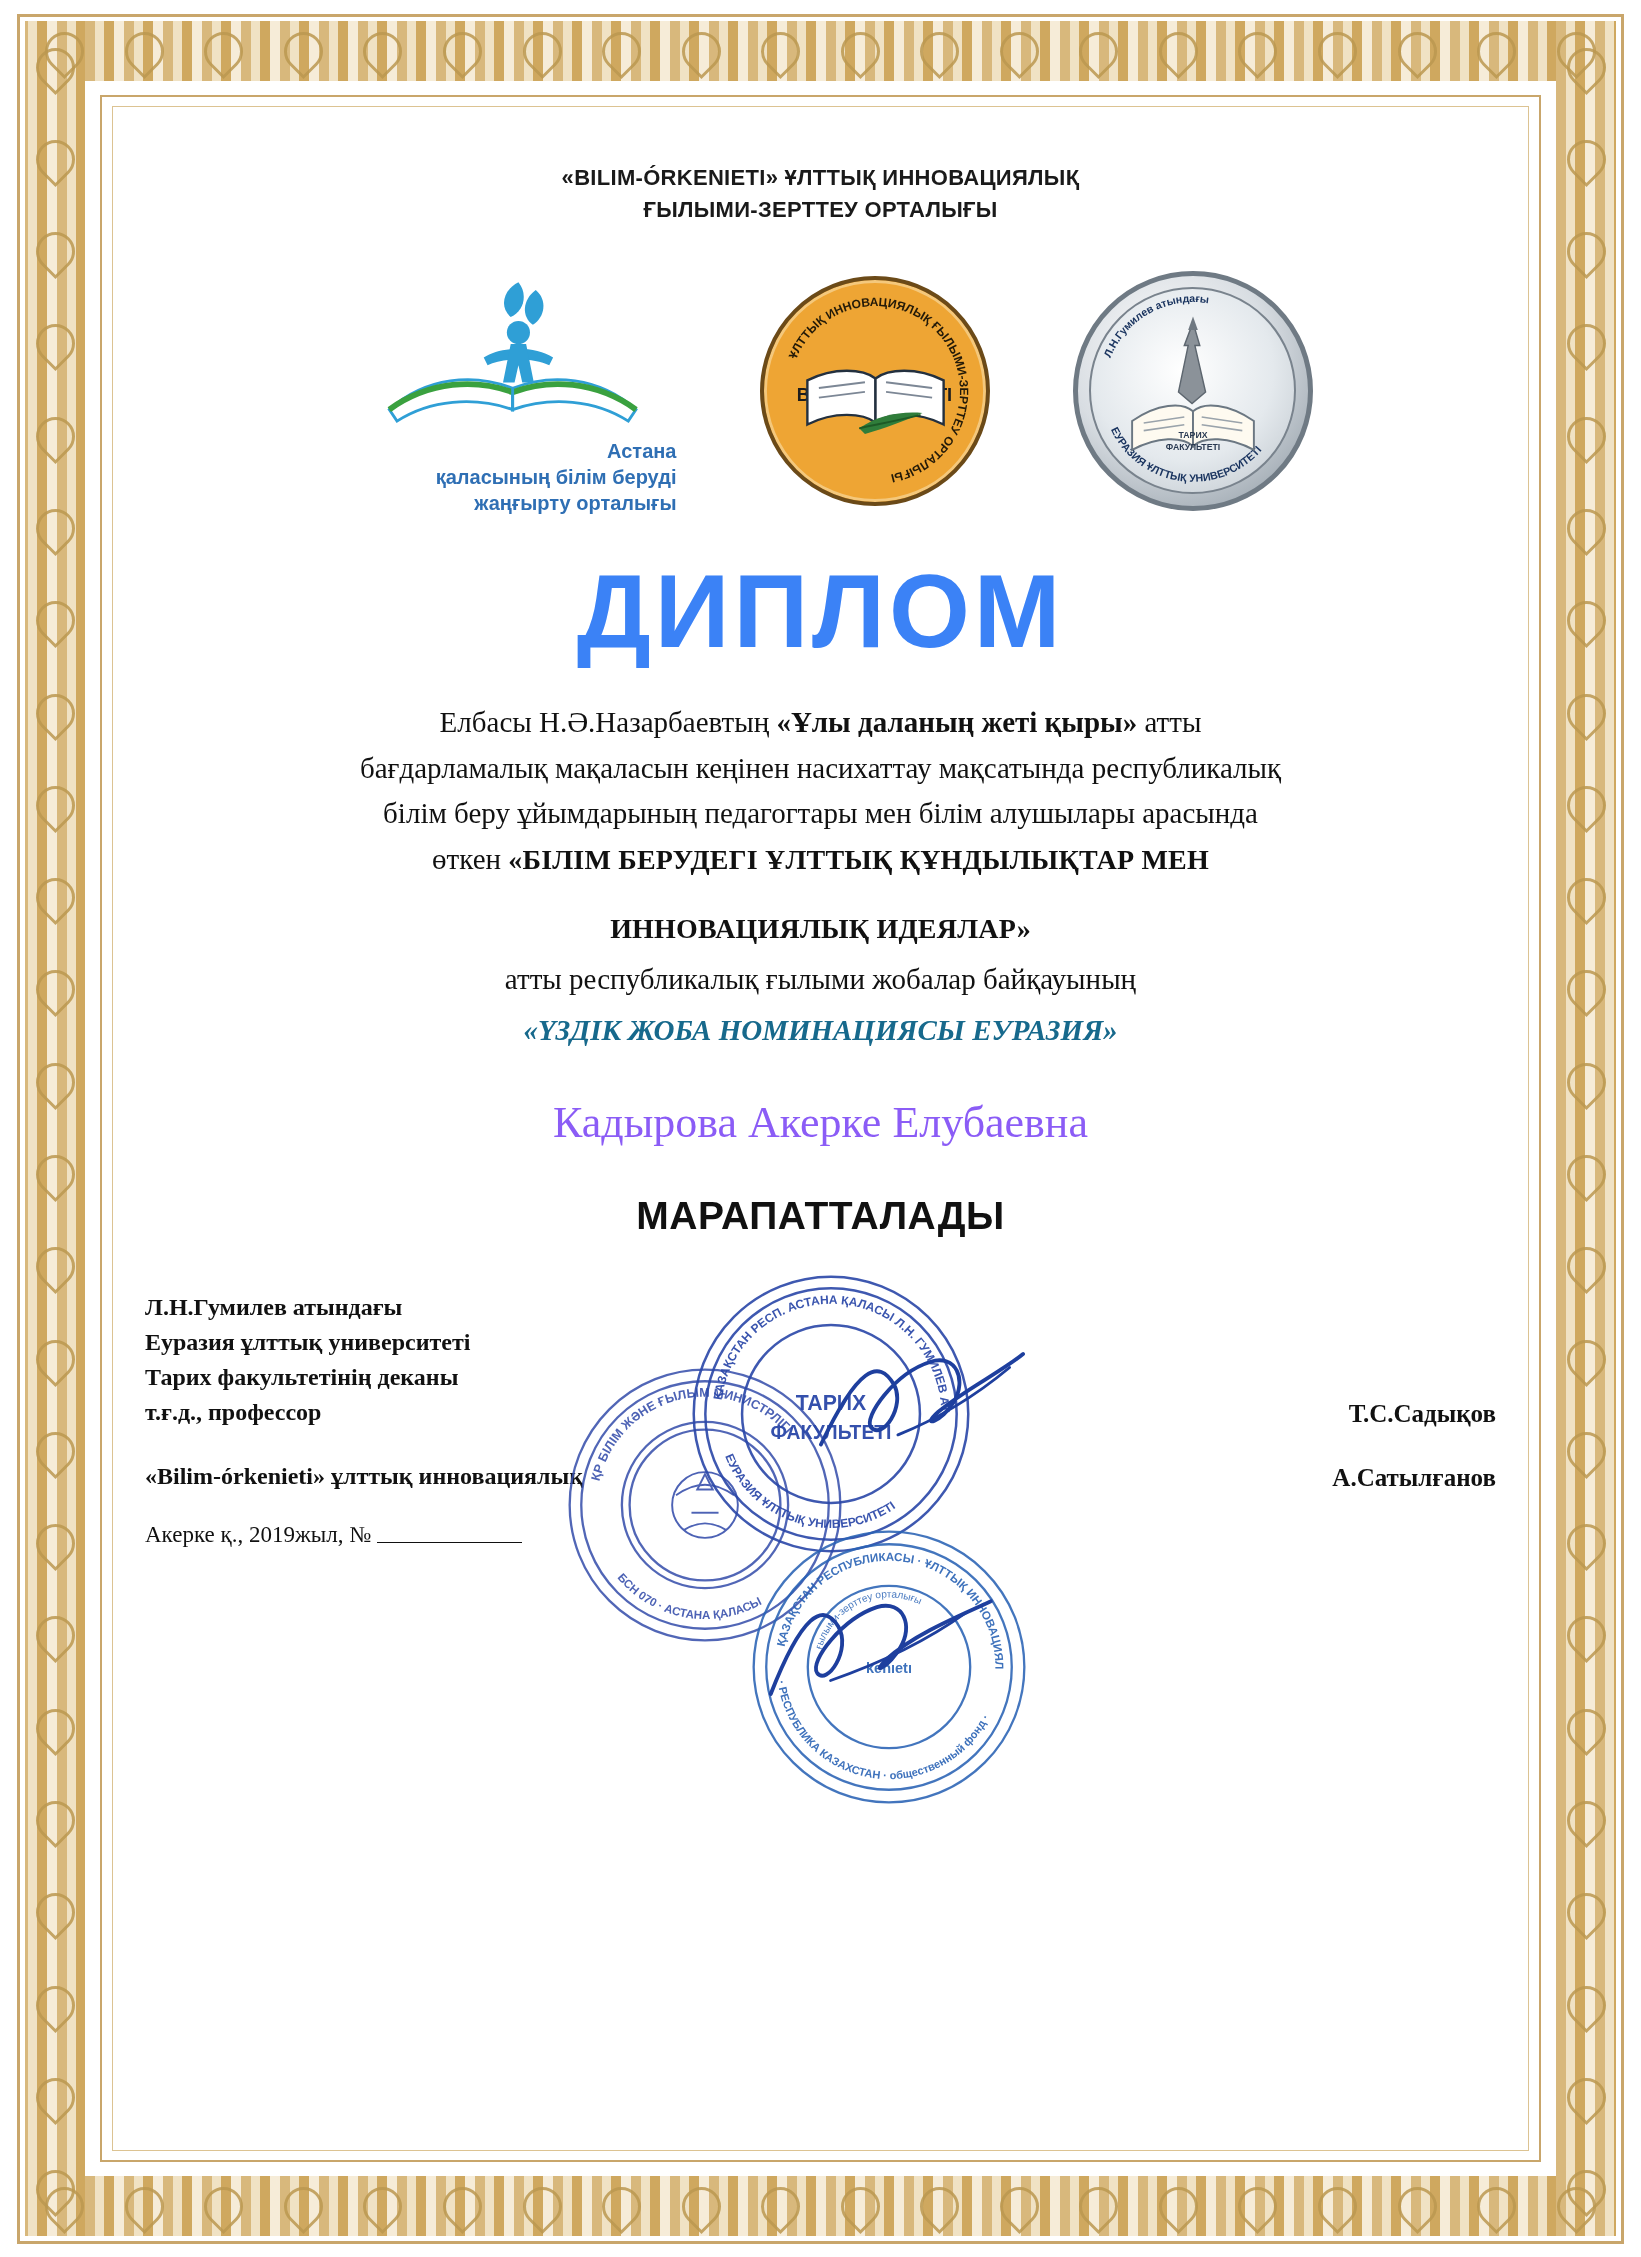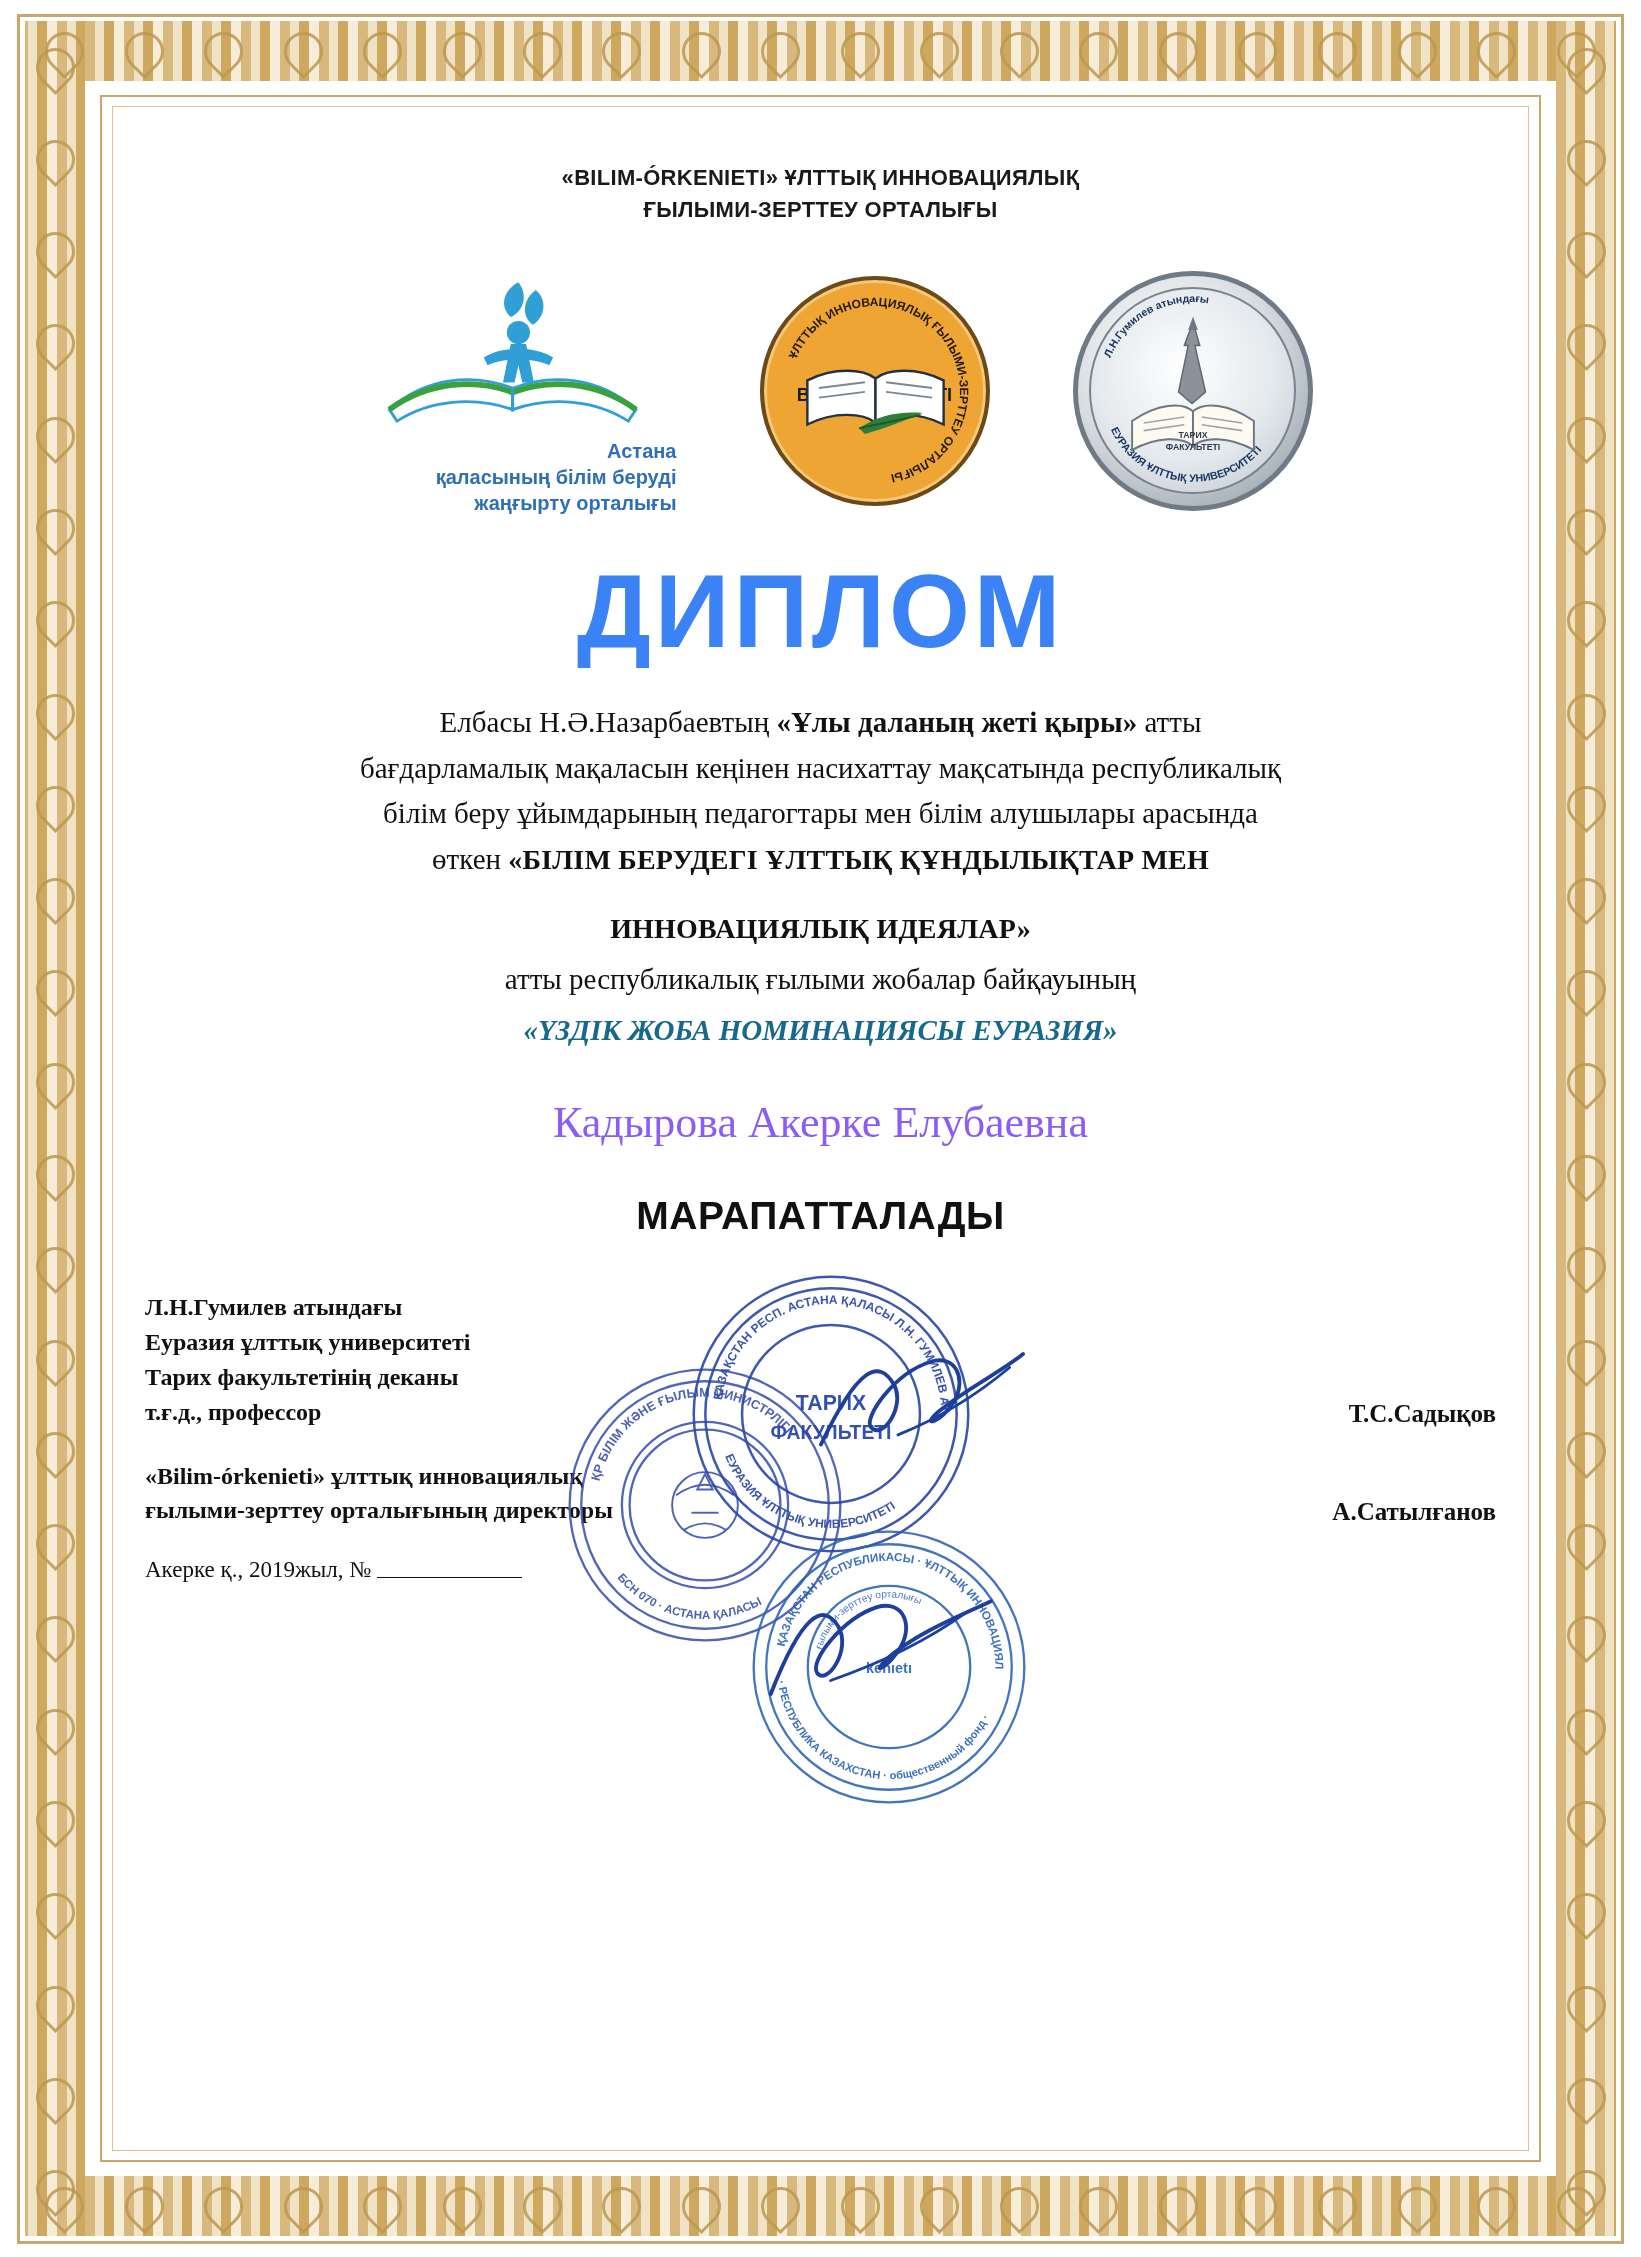--- a/index.html
+++ b/index.html
@@ -479,21 +479,20 @@
           <div>Тарих  факультетінің деканы</div>
           <div>т.ғ.д., профессор</div>
         </div>
         <div class="sign-name">Т.С.Садықов</div>
       </div>
 
 
       <div class="sign-row">
         <div class="sign-left">
           <div>«Bilim-órkenieti» ұлттық инновациялық</div>
-          <div>ғылыми-зерттеу орталығының директоры</div>
         </div>
         <div class="sign-name">А.Сатылғанов</div>
       </div>
 
       <div class="stamp stamp-gerb">
         <svg viewBox="0 0 300 300">
           <g fill="none" stroke="#3a52ad" stroke-width="2.4" opacity=".88">
             <circle cx="150" cy="150" r="140"></circle>
             <circle cx="150" cy="150" r="128"></circle>
             <circle cx="150" cy="150" r="86"></circle>

